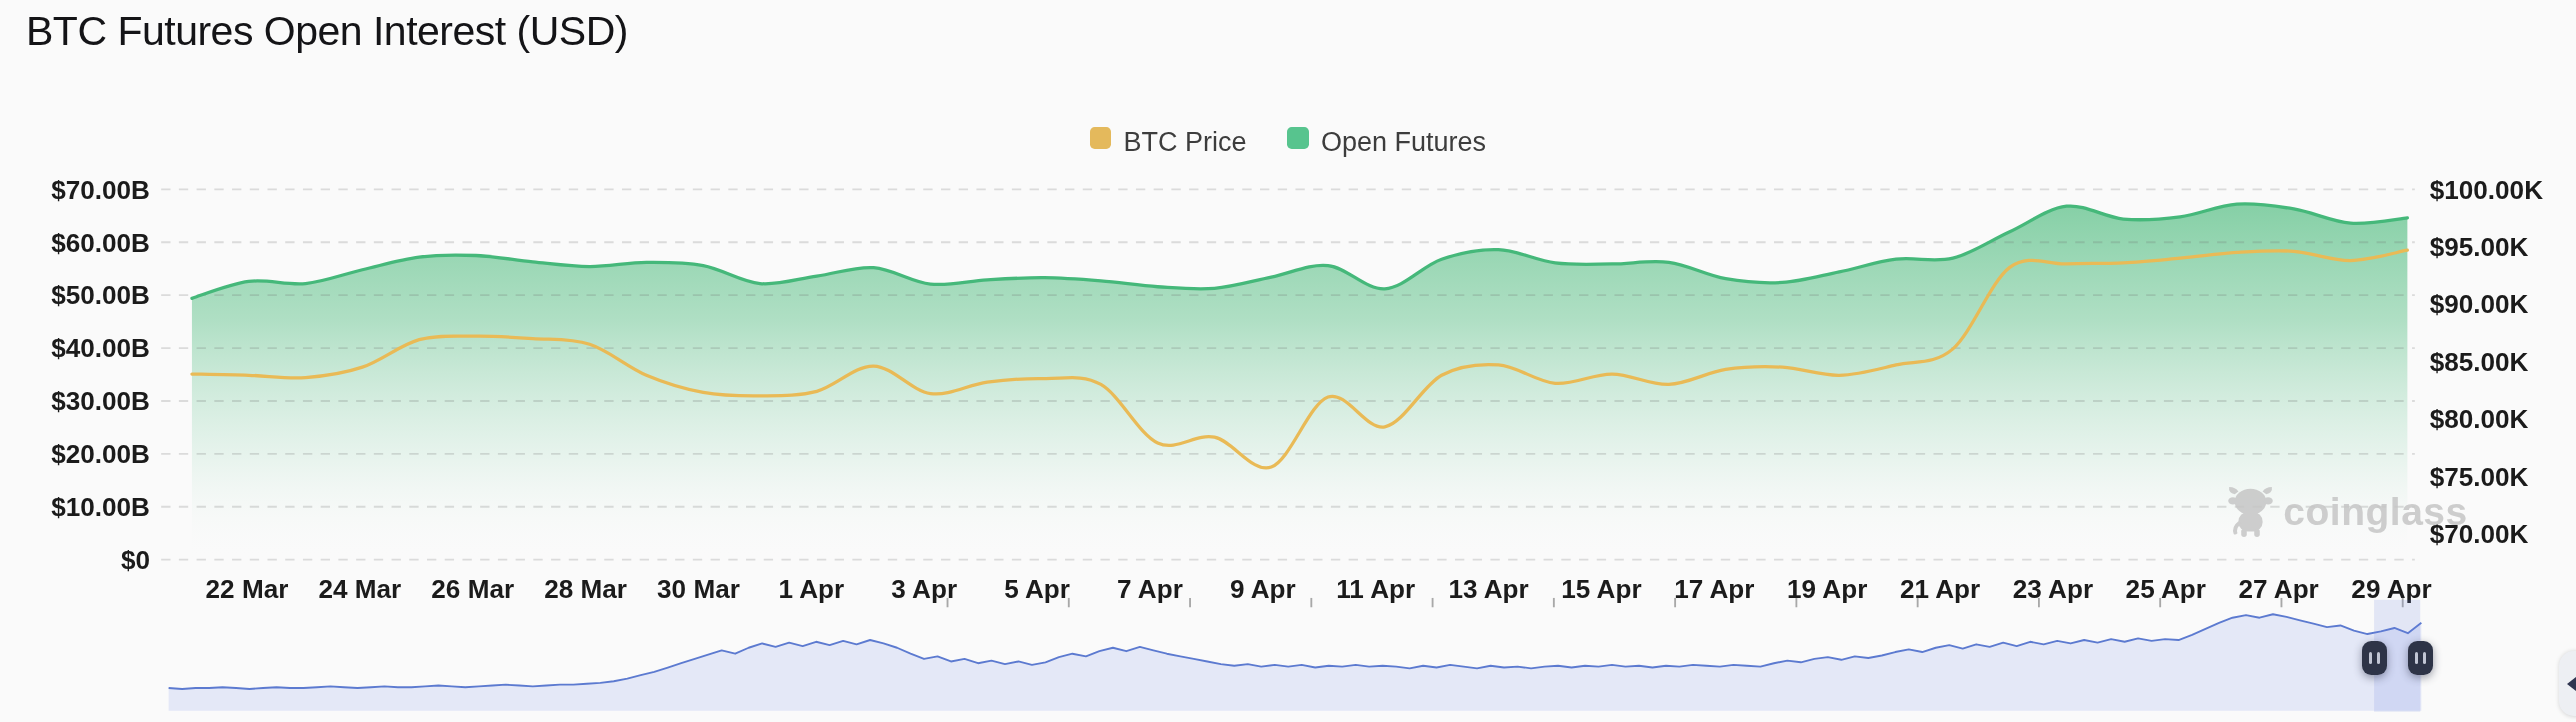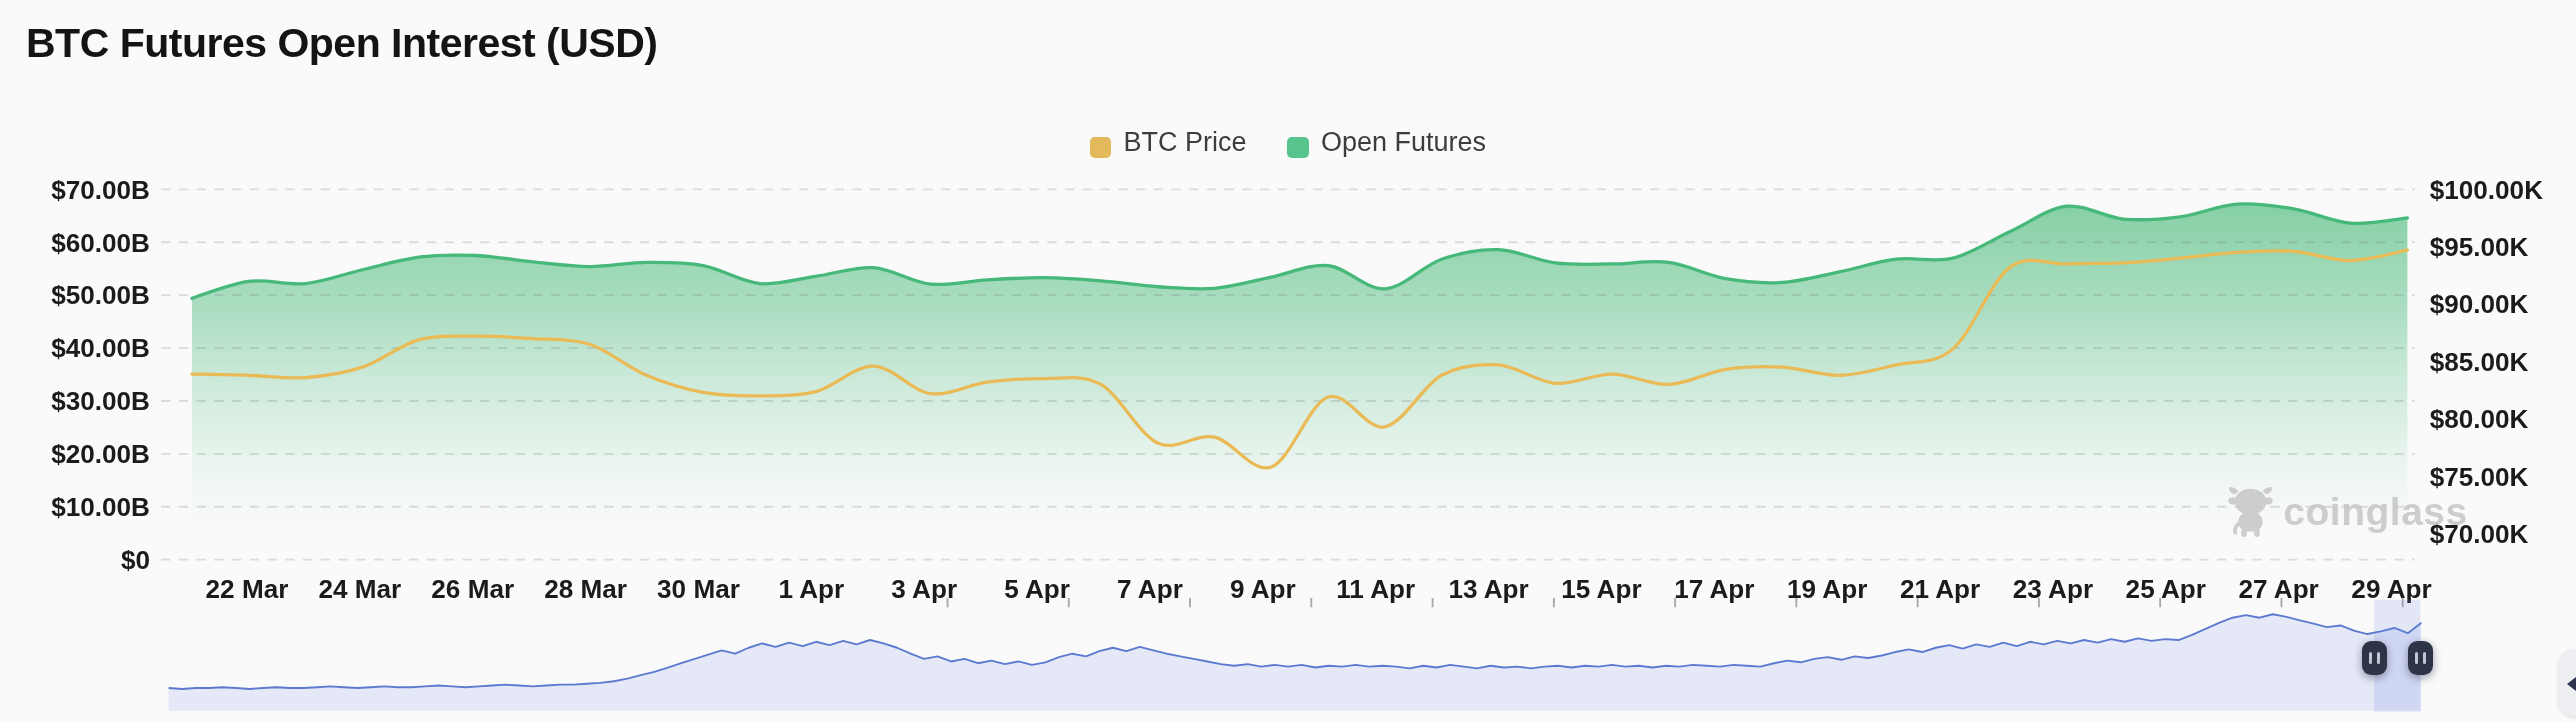--- a/index.html
+++ b/index.html
@@ -1,22 +1,22 @@
 <!DOCTYPE html>
 <html style="font-size:15px"><head>
 <meta charset="utf-8">
 <style>
   html,body{margin:0;padding:0;background:#fafafa;}
   .page{position:relative;width:2576px;height:722px;background:#fafafa;overflow:hidden;
         font-family:"Liberation Sans",sans-serif;}
-  .title{position:absolute;left:26px;top:20px;margin:0;font-size:41px;font-weight:bold;
+  .title{position:absolute;left:26px;top:8px;margin:0;font-size:41px;font-weight:normal;
          color:#141417;letter-spacing:-0.5px;}
   .legend{position:absolute;left:0;top:127px;width:100%;display:flex;justify-content:center;
           align-items:center;gap:41px;}
-  .legend-item{display:flex;align-items:flex-end;gap:12px;cursor:pointer;}
+  .legend-item{display:flex;align-items:flex-start;gap:12px;cursor:pointer;}
   .swatch{display:block;width:21.5px;height:21.5px;border-radius:4.7px;}
   .legend-label{font-size:27px;color:#3d3d3d;}
   svg.layer{position:absolute;left:0;top:0;}
   .watermark{position:absolute;left:2227px;top:486px;display:flex;align-items:center;gap:9.3px;
              opacity:.85;pointer-events:none;}
   .wm-text{font-size:39px;font-weight:bold;color:#c6c6c6;letter-spacing:0.5px;}
   .nav-handle{position:absolute;width:25px;height:34px;border-radius:9.3px;background:#2e3447;
               display:flex;align-items:center;justify-content:center;gap:4.7px;
               box-shadow:0 2.8px 8.4px rgba(35,40,65,.45);cursor:ew-resize;z-index:5;}
   .nav-handle i{display:block;width:2.8px;height:12px;background:#c2c6d4;border-radius:1.9px;}

